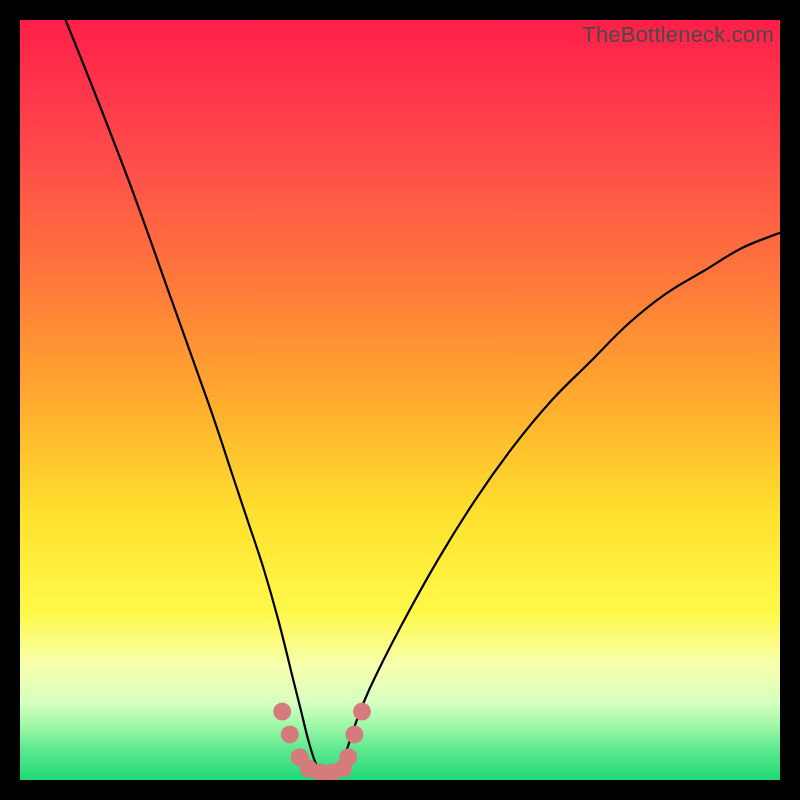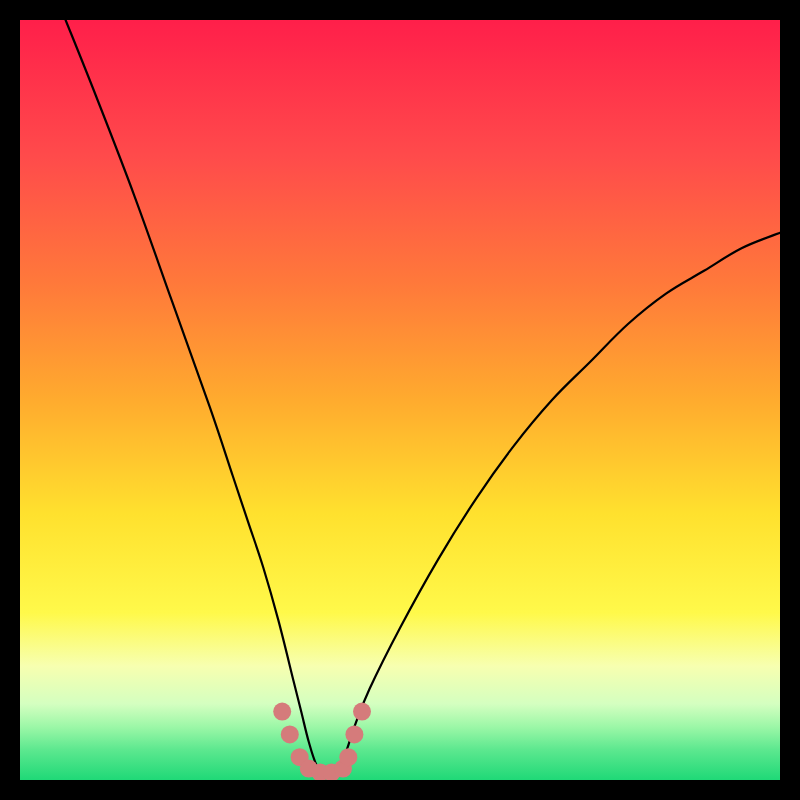--- a/index.html
+++ b/index.html
@@ -56,20 +56,21 @@
             <stop offset="85.00%" stop-color="#f7ffb0"></stop>
             <stop offset="90.00%" stop-color="#d4ffc0"></stop>
             <stop offset="93.00%" stop-color="#9cf7a7"></stop>
             <stop offset="96.00%" stop-color="#5de88f"></stop>
             <stop offset="100.00%" stop-color="#1fd977"></stop>
           </linearGradient>
       </defs>
       <rect x="0" y="0" width="760" height="760" fill="url(#bg-grad)"></rect>
     </svg>
 
+    <div class="watermark">TheBottleneck.com</div>
 
     <svg class="curve" viewBox="0 0 760 760" preserveAspectRatio="none">
       <path id="curve-path" fill="none" stroke="#000" stroke-width="2.2" stroke-linecap="round" stroke-linejoin="round" d="M 45.60 0.00 C 51.07 13.68, 63.69 44.54, 76.00 76.00 C 88.31 107.46, 100.32 137.86, 114.00 174.80 C 127.68 211.74, 138.32 242.90, 152.00 281.20 C 165.68 319.50, 179.06 356.14, 190.00 387.60 C 200.94 419.06, 205.96 435.48, 212.80 456.00 C 219.64 476.52, 222.53 485.18, 228.00 501.60 C 233.47 518.02, 237.73 529.42, 243.20 547.20 C 248.67 564.98, 252.93 579.88, 258.40 600.40 C 263.87 620.92, 269.50 644.78, 273.60 661.20 C 277.70 677.62, 278.46 680.66, 281.20 691.60 C 283.94 702.54, 286.06 712.42, 288.80 722.00 C 291.54 731.58, 293.66 739.33, 296.40 744.80 C 299.14 750.27, 301.26 751.03, 304.00 752.40 C 306.74 753.77, 308.86 753.77, 311.60 752.40 C 314.34 751.03, 316.46 748.90, 319.20 744.80 C 321.94 740.70, 324.06 736.44, 326.80 729.60 C 329.54 722.76, 330.30 717.74, 334.40 706.80 C 338.50 695.86, 341.39 686.58, 349.60 668.80 C 357.81 651.02, 367.69 631.26, 380.00 608.00 C 392.31 584.74, 404.32 562.86, 418.00 539.60 C 431.68 516.34, 442.32 499.32, 456.00 478.80 C 469.68 458.28, 480.32 443.38, 494.00 425.60 C 507.68 407.82, 518.32 395.05, 532.00 380.00 C 545.68 364.95, 556.32 355.68, 570.00 342.00 C 583.68 328.32, 594.32 316.31, 608.00 304.00 C 621.68 291.69, 632.32 283.18, 646.00 273.60 C 659.68 264.02, 670.32 259.01, 684.00 250.80 C 697.68 242.59, 708.32 234.84, 722.00 228.00 C 735.68 221.16, 753.16 215.54, 760.00 212.80"></path>
       <g id="marker-group">
           <circle cx="262.20" cy="691.60" r="9" fill="#d57b7b"></circle>
           <circle cx="269.80" cy="714.40" r="9" fill="#d57b7b"></circle>
           <circle cx="279.68" cy="737.20" r="9" fill="#d57b7b"></circle>
           <circle cx="288.80" cy="748.60" r="9" fill="#d57b7b"></circle>
           <circle cx="300.20" cy="752.40" r="9" fill="#d57b7b"></circle>
           <circle cx="311.60" cy="752.40" r="9" fill="#d57b7b"></circle>

